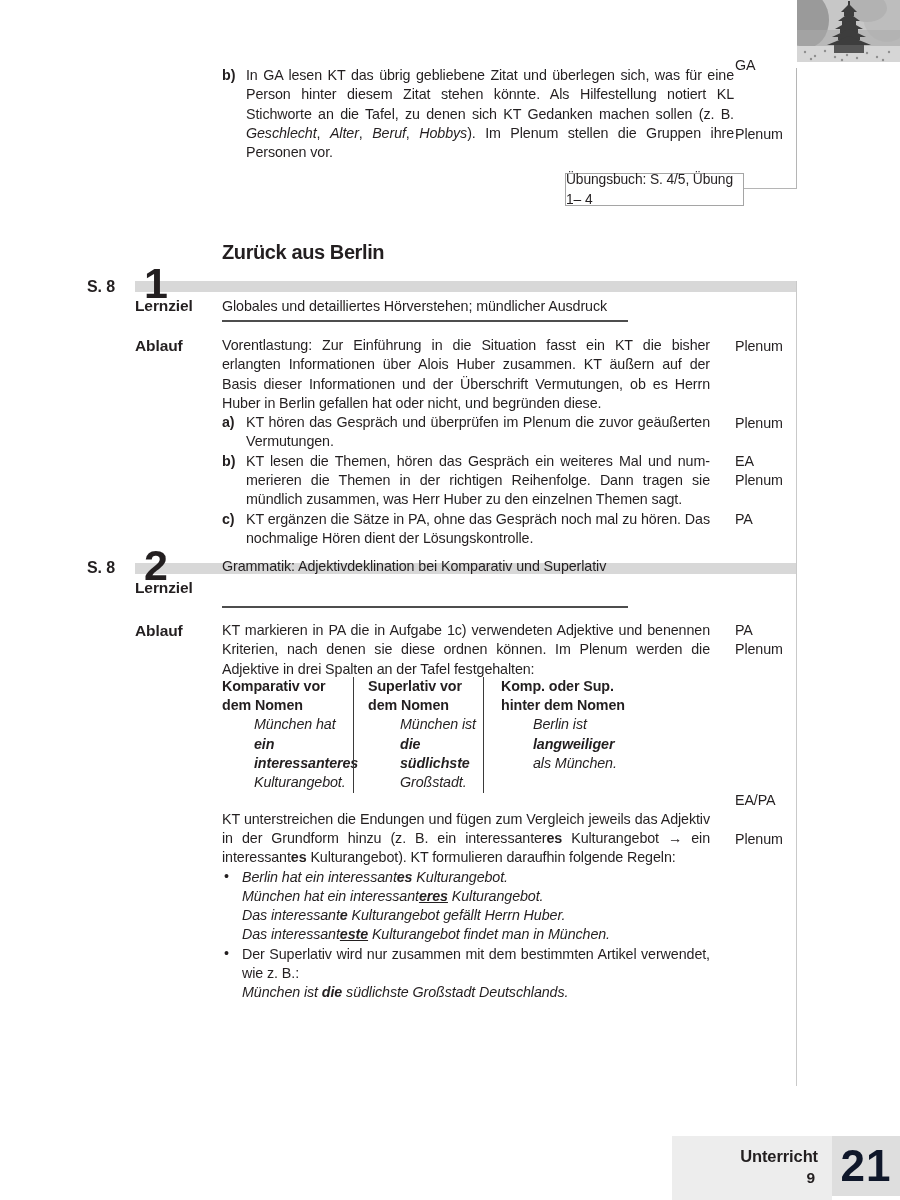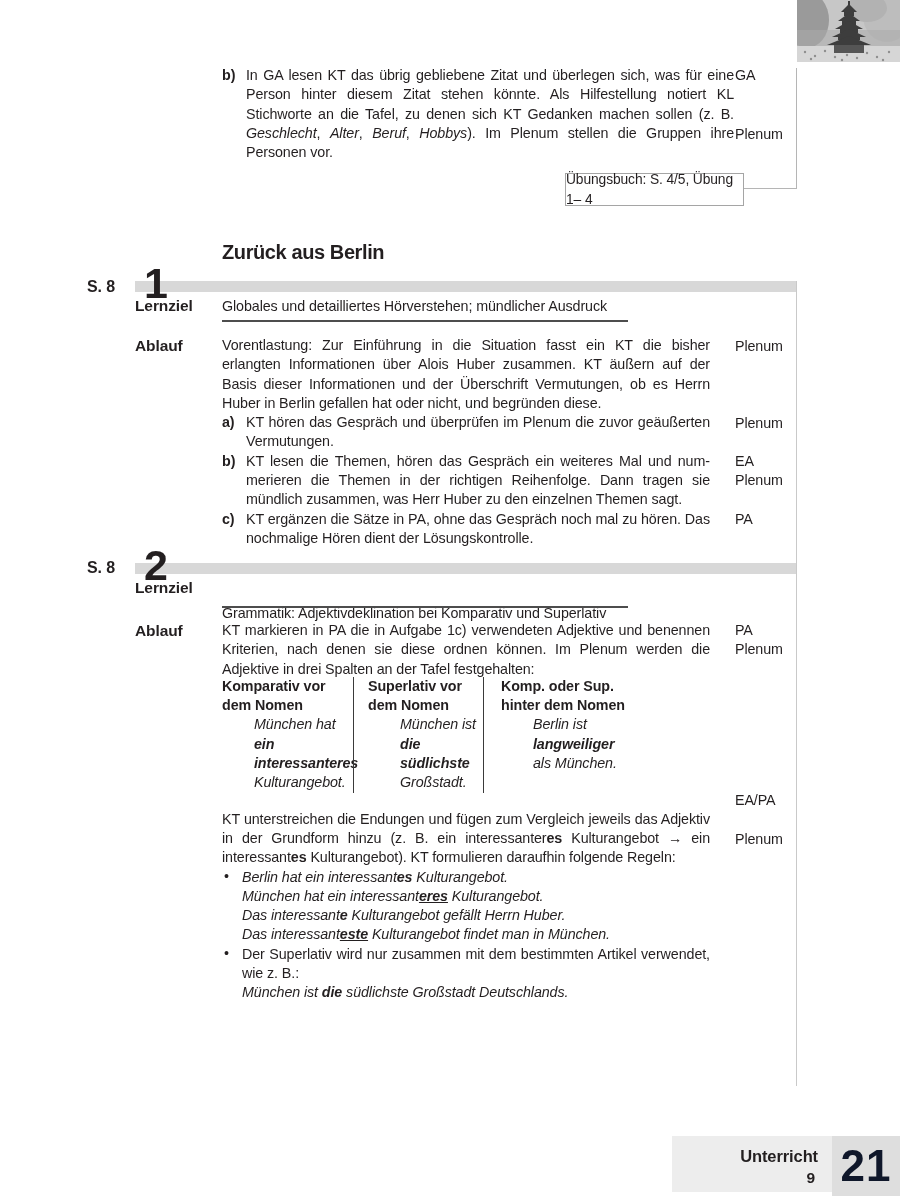--- a/index.html
+++ b/index.html
@@ -86,21 +86,21 @@
     </g>
   </svg>
 
   <div class="abs vrule conn" style="left:796px;top:68px;height:120px;"></div>
   <div class="abs conn" style="left:742px;top:188px;width:55px;height:1px;"></div>
 
   <div class="abs hang justify" style="left:222px;top:66px;width:488px;">
     <span class="ilabel">b)</span>
     <span><span>In GA lesen KT das übrig gebliebene Zitat und überlegen sich, was für eine Person hinter diesem Zitat stehen könnte. Als Hilfestellung notiert KL Stichworte an die Tafel, zu denen sich KT Gedanken machen sollen (z. B. </span><span class="i">Geschlecht</span><span>, </span><span class="i">Alter</span><span>, </span><span class="i">Beruf</span><span>, </span><span class="i">Hobbys</span><span>). Im Plenum stellen die Gruppen ihre Personen vor.</span></span>
   </div>
-  <span class="mg" style="top:66px;">GA</span>
+  <span class="mg" style="top:56px;">GA</span>
   <span class="mg" style="top:125px;">Plenum</span>
 
   <div class="abs refbox" style="left:565px;top:173px;width:177px;height:31px;">
     <span>Übungsbuch: S. 4/5, Übung 1– 4</span>
   </div>
 
   <h1 class="abs heading" style="left:222px;top:237px;">Zurück aus Berlin</h1>
 
   <div class="abs vrule" style="left:796px;top:281px;height:805px;"></div>
 
@@ -132,21 +132,21 @@
   <span class="mg" style="top:414px;">Plenum</span>
   <span class="mg" style="top:452px;">EA</span>
   <span class="mg" style="top:471px;">Plenum</span>
   <span class="mg" style="top:510px;">PA</span>
 
   <span class="abs pageref" style="left:87px;top:558px;">S. 8</span>
   <div class="abs secbar" style="left:135px;top:563px;width:661px;height:11px;"></div>
   <span class="abs secnum" style="left:144px;top:545px;">2</span>
 
   <span class="abs seclabel" style="left:135px;top:578px;">Lernziel</span>
-  <div class="abs" style="left:222px;top:604px;width:510px;">Grammatik: Adjektivdeklination bei Komparativ und Superlativ</div>
+  <div class="abs" style="left:222px;top:557px;width:510px;">Grammatik: Adjektivdeklination bei Komparativ und Superlativ</div>
   <div class="abs rule" style="left:222px;top:606px;width:406px;"></div>
 
   <span class="abs seclabel" style="left:135px;top:621px;">Ablauf</span>
   <div class="abs" style="left:222px;top:621px;width:488px;">
     <div class="justify">KT markieren in PA die in Aufgabe 1c) verwendeten Adjektive und benen­nen Kriterien, nach denen sie diese ordnen können. Im Plenum werden die Adjektive in drei Spalten an der Tafel festgehalten:</div>
 
     <div class="gramtable">
       <div class="gcol1">
         <div class="ghead">Komparativ vor
 dem Nomen</div>
@@ -186,21 +186,21 @@
       <span class="bdot">•</span>
       <div class="justify">Der Superlativ wird nur zusammen mit dem bestimmten Artikel ver­wendet, wie z. B.:</div>
       <div class="bex"><span class="i">München ist </span><span class="b i">die</span><span class="i"> südlichste Großstadt Deutschlands.</span></div>
     </div>
   </div>
   <span class="mg" style="top:621px;">PA</span>
   <span class="mg" style="top:640px;">Plenum</span>
   <span class="mg" style="top:791px;">EA/PA</span>
   <span class="mg" style="top:830px;">Plenum</span>
 
-  <div class="abs footer-box" style="left:672px;top:1136px;width:160px;height:56px;">
+  <div class="abs footer-box" style="left:672px;top:1136px;width:160px;height:64px;">
     <span class="footer-label">Unterricht</span>
     <span class="footer-lesson">9</span>
   </div>
   <div class="abs footer-pagebox" style="left:832px;top:1136px;width:68px;height:60px;">
     <span class="footer-pagenum">21</span>
   </div>
 
 </div>
 
 </body></html>

